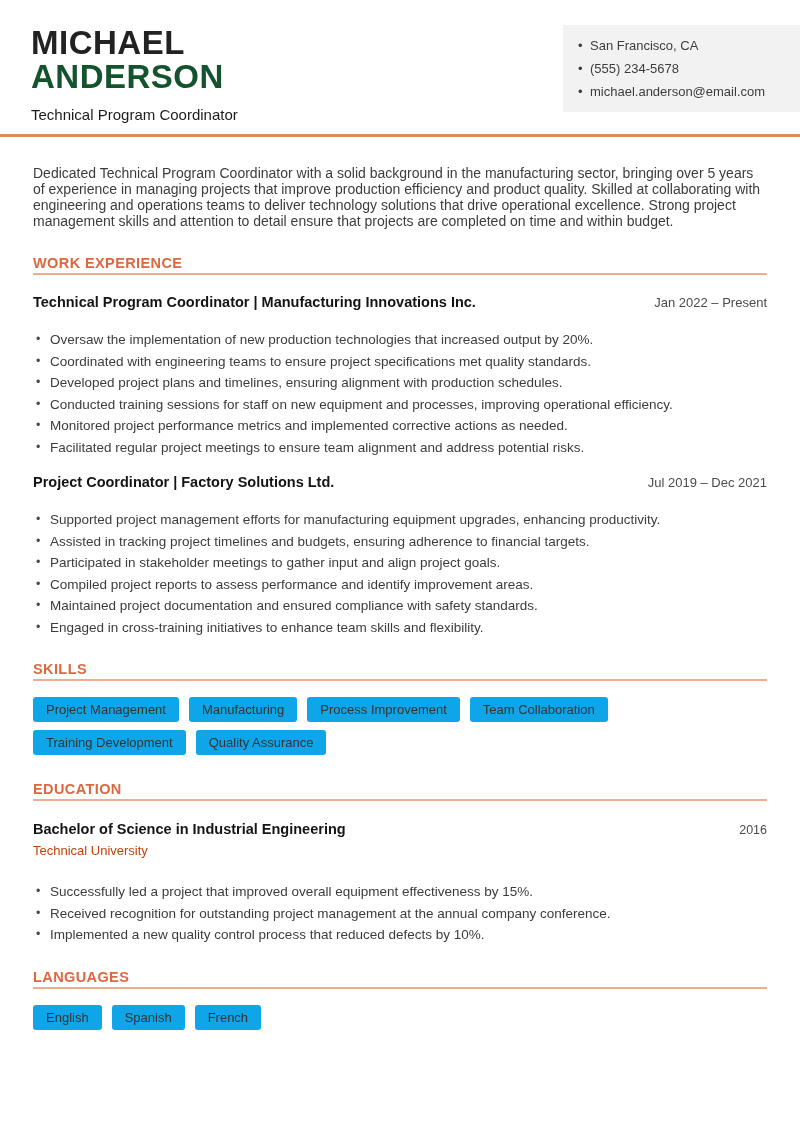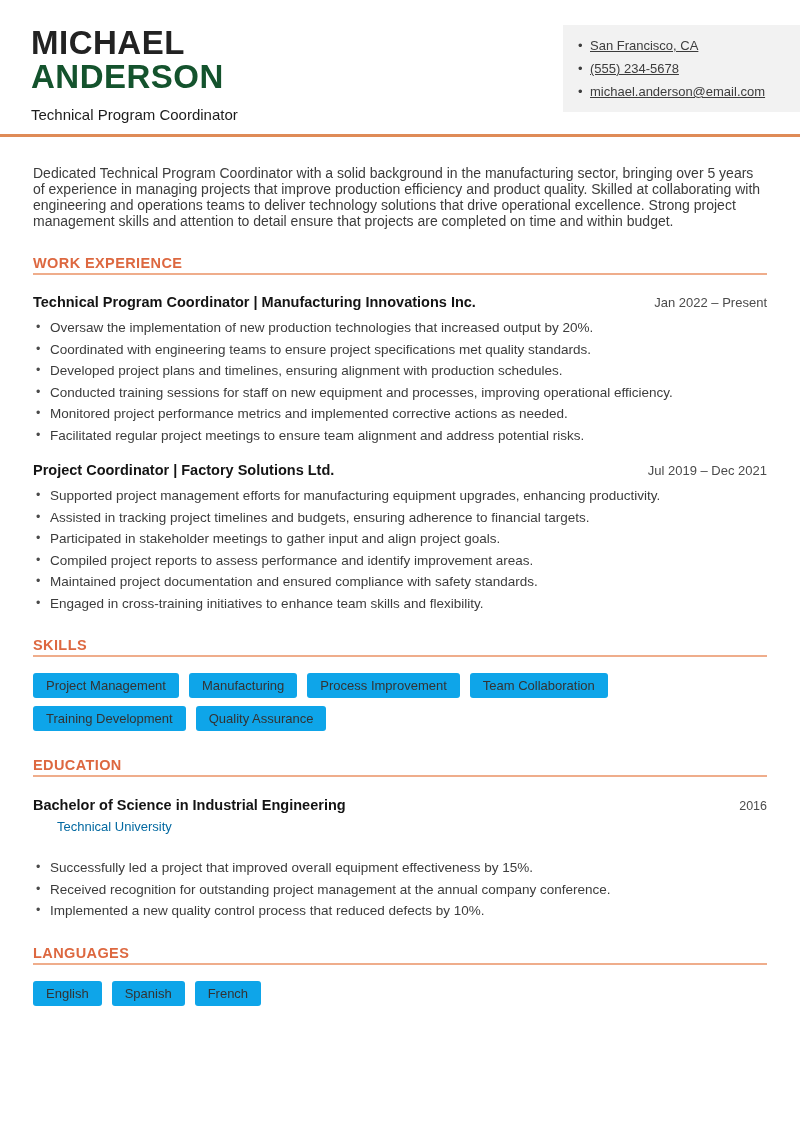--- a/index.html
+++ b/index.html
@@ -19,21 +19,21 @@
   .name-first, .name-last {
     display:block; font-size:33px; font-weight:800; letter-spacing:0.5px; color:#222222;
   }
   .name-last { color:#14532d; }
   .subtitle { margin-top:12px; font-size:15px; color:#1c1c1c; }
 
   .contact-box {
     position:absolute; top:25px; right:0; width:237px;
     background:#F2F2F2; padding:13px 14px 13px 14px;
   }
-  .contact-list { list-style:none;text-decoration:underline; }
+  .contact-list { list-style:none; }
   .contact-list li {
     position:relative; padding-left:13px;
     font-size:13px; color:#3d3d3d; line-height:15px; margin-bottom:8px;
   }
   .contact-list li:last-child { margin-bottom:0; }
   .contact-list li::before {
     content:"•"; position:absolute; left:1px; top:0; color:#3d3d3d; font-size:13px;
   }
 
   .top-divider { width:800px; height:3px; background:#DF8B57; }
@@ -47,42 +47,42 @@
     color:#DD6840; font-size:14.5px; font-weight:bold; letter-spacing:0.4px;
     padding-bottom:2px; border-bottom:2px solid #EFAD8B;
   }
 
   
   .job { margin-top:19px; }
   .job-head { display:flex; justify-content:space-between; align-items:baseline; }
   .job-title { font-size:14.5px; font-weight:bold; color:#141414; }
   .job-dates { font-size:13px; color:#4b4b4b; white-space:nowrap; }
 
-  ul.bullets { list-style:none; margin-top:10px; }
+  ul.bullets { list-style:none; margin-top:22px; }
   ul.bullets li {
     position:relative; padding-left:17px; margin-bottom:6px;
     font-size:13.5px; line-height:15.5px; color:#3c3c3c;
   }
   ul.bullets li::before {
     content:"•"; position:absolute; left:3px; top:0; color:#4a4a4a; font-size:12.5px;
   }
 
   
   .tags { display:flex; flex-wrap:wrap; gap:8px 10px; margin-top:16px; }
   .tag {
     background:#0ea5e9; color:#333333; font-size:13px;
     padding:6px 13px; border-radius:3px; line-height:13px;
   }
 
   
   .edu { margin-top:20px; }
   .edu-head { display:flex; justify-content:space-between; align-items:baseline; }
   .edu-degree { font-size:14.5px; font-weight:bold; color:#141414; }
   .edu-year { font-size:12.5px; color:#4b4b4b; }
-  .edu-school { margin-top:6px; font-size:13px; color:#0369a1;margin-left:24px; }
+  .edu-school { margin-top:6px; font-size:13px; color:#c2410c; }
 
   .section.achievements ul.bullets { margin-top:15px; }
 </style>
 </head>
 <body>
 
 <div class="page">
 
   <div class="header">
     <div class="name-block">

